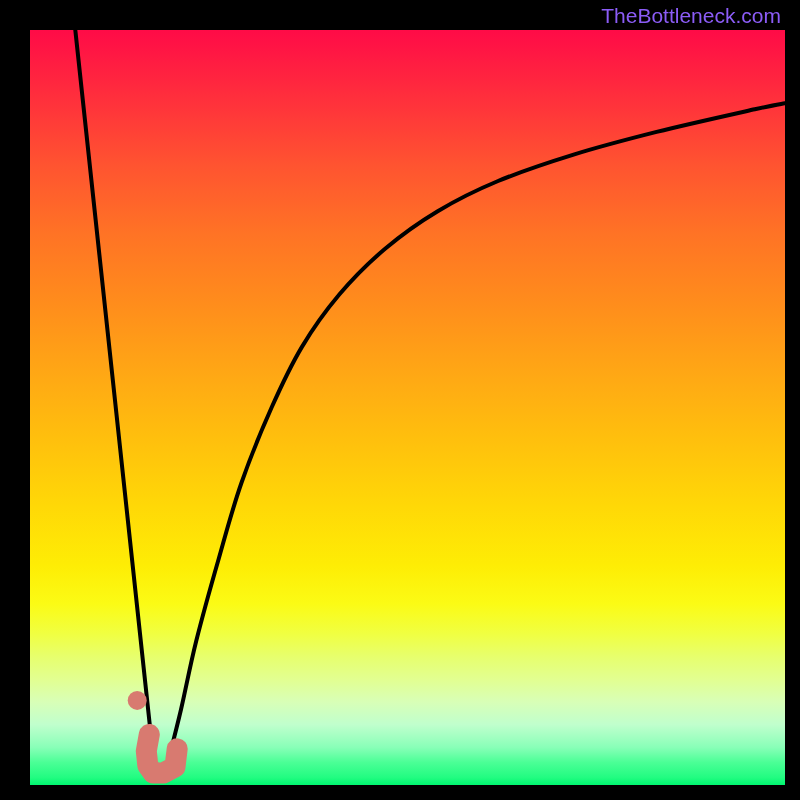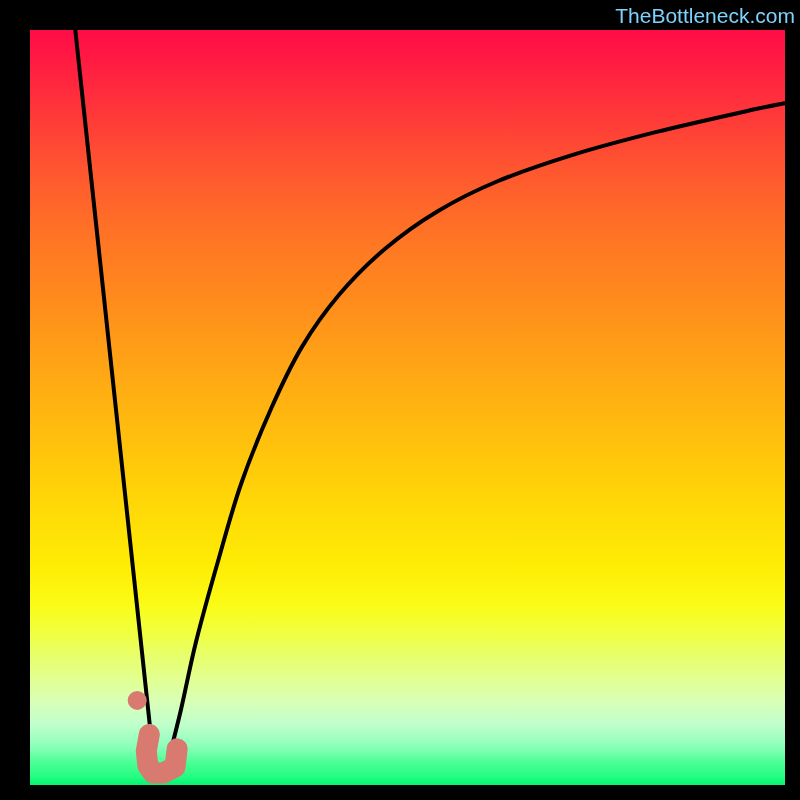--- a/index.html
+++ b/index.html
@@ -7,22 +7,22 @@
     padding: 0;
     width: 800px;
     height: 800px;
     background: #000;
     position: relative;
     font-family: Arial, sans-serif;
   }
   .watermark {
     position: absolute;
     top: 4px;
-    right: 5px;
-    color: #7dd3fc;
+    right: 19px;
+    color: #8b5cf6;
     font-size: 21px;
     font-weight: 500;
     z-index: 10;
   }
   .plot-area {
     position: absolute;
     left: 30px;
     top: 30px;
     width: 755px;
     height: 755px;

